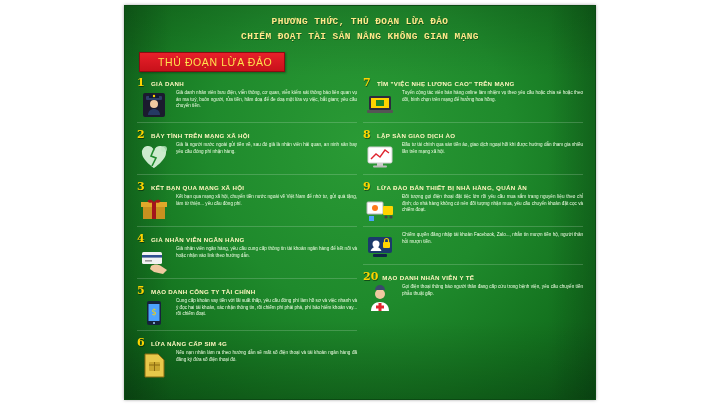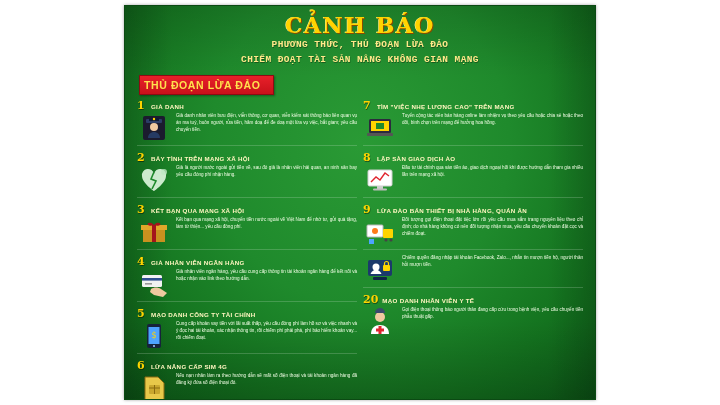--- a/index.html
+++ b/index.html
@@ -73,24 +73,24 @@
     padding: 0 14px;
     margin-top: 6px;
     position: relative;
     z-index: 2;
   }
   .section-banner {
     display: inline-block;
     background: linear-gradient(to bottom, #e8202a 0%, #c8111a 100%);
     border: 1px solid #8d0b12;
     color: #ffe14d;
-    font-weight: bold;
+    font-weight: normal;
     font-size: 10.5px;
     letter-spacing: 0.6px;
-    padding: 3px 12px 3px 4px;
+    padding: 3px 12px 3px 18px;
     box-shadow: 1px 1px 2px rgba(0,0,0,0.35);
   }
   .columns {
     display: flex;
     gap: 6px;
     padding: 4px 12px 8px 12px;
     position: relative;
     z-index: 2;
   }
   .col {
@@ -149,21 +149,20 @@
     margin: 2px 0 0 0;
   }
 </style>
 </head>
 <body>
 
 <div class="poster-frame">
   <div class="poster">
 
     <div class="header">
-      <div class="title-main">CẢNH BÁO</div>
       <div class="title-sub1">PHƯƠNG THỨC, THỦ ĐOẠN LỪA ĐẢO</div>
       <div class="title-sub2">CHIẾM ĐOẠT TÀI SẢN NÂNG KHÔNG GIAN MẠNG</div>
     </div>
 
     <div class="section-banner-wrap">
       <div class="section-banner">THỦ ĐOẠN LỪA ĐẢO</div>
     </div>
 
     <div class="columns">
 

